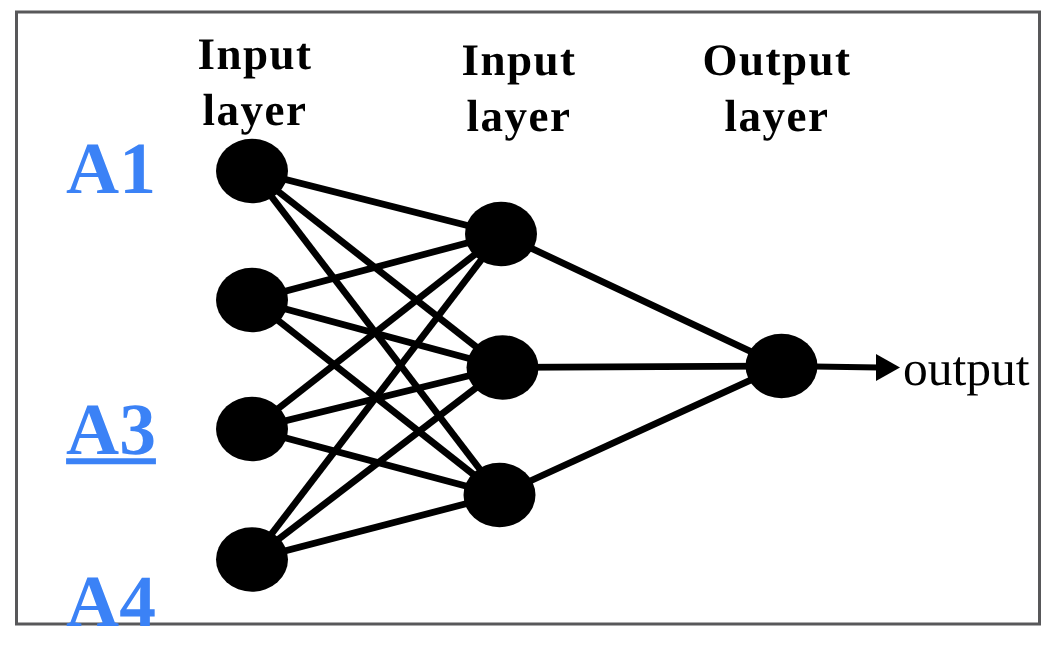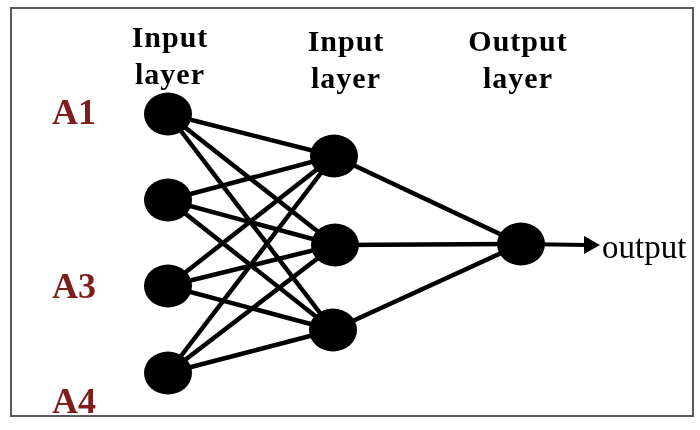--- a/index.html
+++ b/index.html
@@ -39,22 +39,22 @@
     font-size: 30px;
     line-height: 37px;
     letter-spacing: 1px;
     color: #000000;
     white-space: nowrap;
   }
   .node-label {
     position: absolute;
     transform: translate(-50%, -50%);
     font-weight: bold;
-    font-size: 36px;
-    color: #7f1d1d;
+    font-size: 49px;
+    color: #3b82f6;
     white-space: nowrap;
   }
   .output-label {
     position: absolute;
     transform: translateY(-50%);
     font-size: 33px;
     color: #000000;
     white-space: nowrap;
   }
 </style>
@@ -102,18 +102,18 @@
     <span>Input</span><br>
     <span>layer</span>
   </div>
 
   <div class="layer-header" style="left: 518px; top: 22px;">
     <span>Output</span><br>
     <span>layer</span>
   </div>
 
   <div class="node-label" style="left: 74px; top: 112px;">A1</div>
-  <div class="node-label" style="left: 74px; top: 286px;">A3</div>
+  <div class="node-label" style="left: 74px; top: 286px; text-decoration: underline;">A3</div>
   <div class="node-label" style="left: 74px; top: 373px; margin-top: 28px;">A4</div>
 
   <div class="output-label" style="left: 602px; top: 247px;">output</div>
 
 </div>
 
 </body></html>

